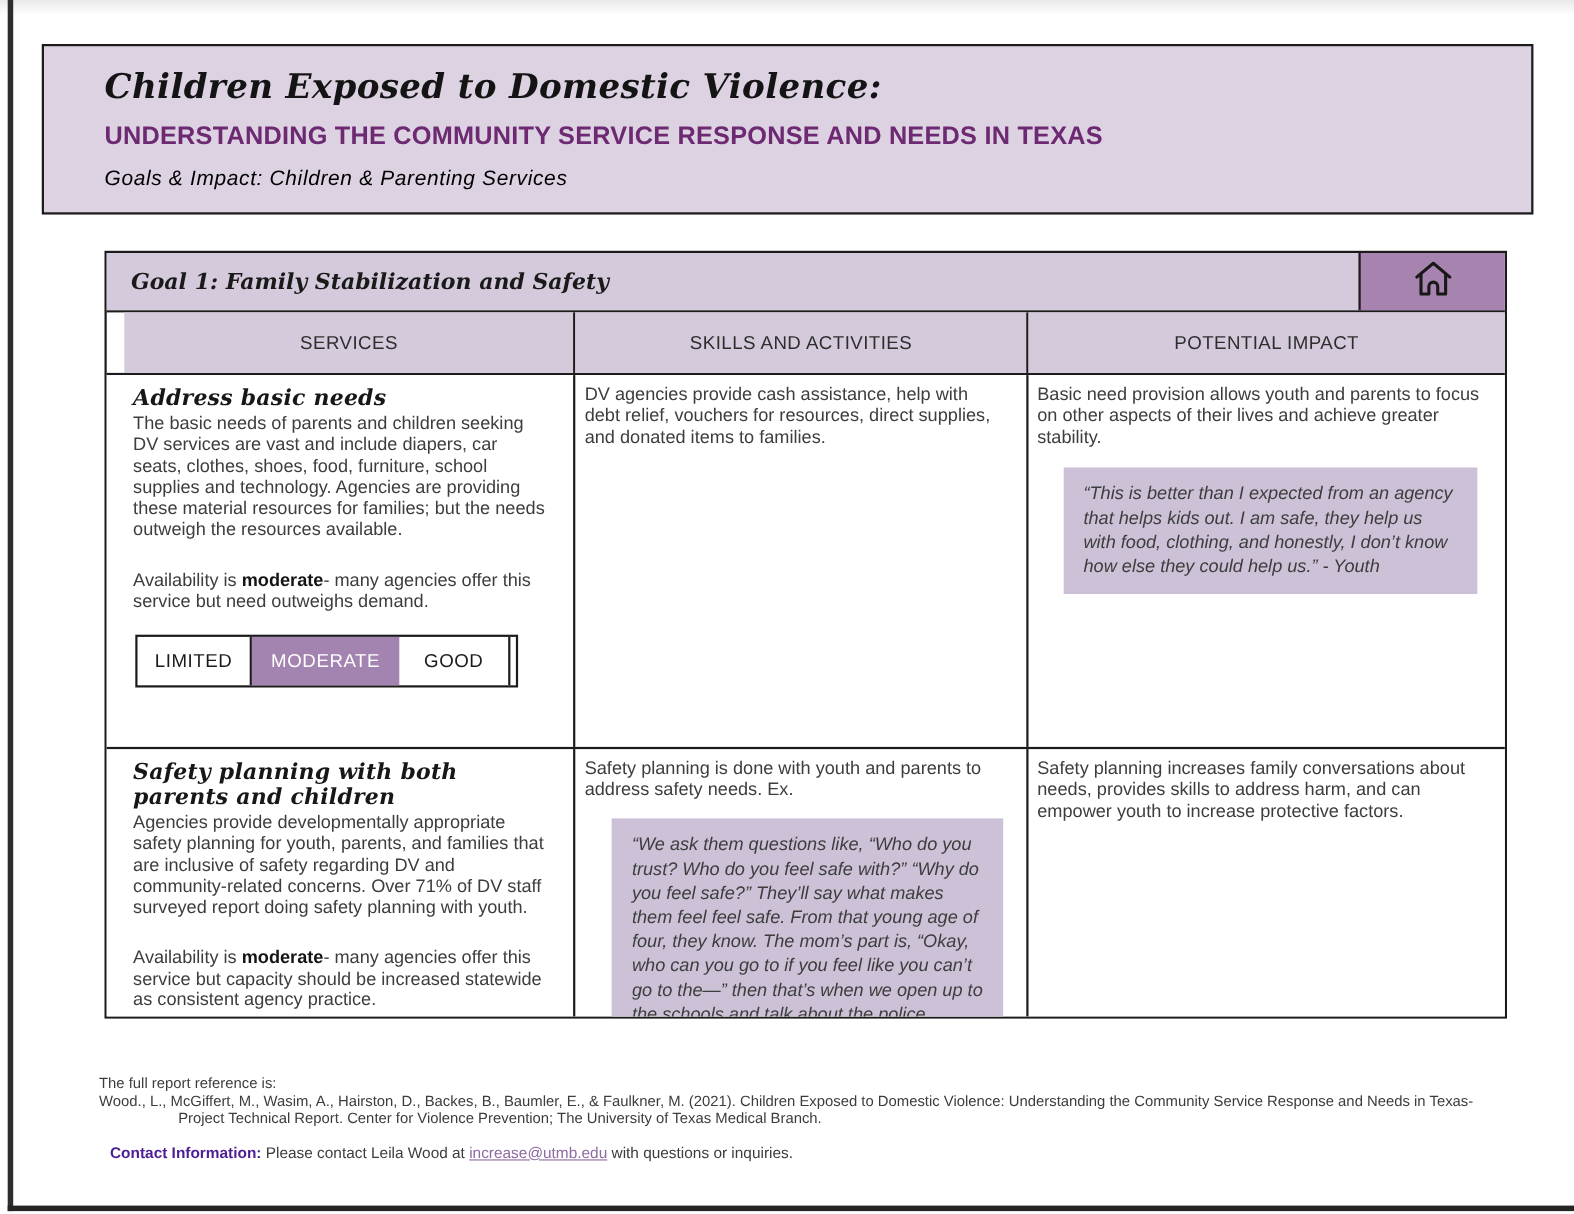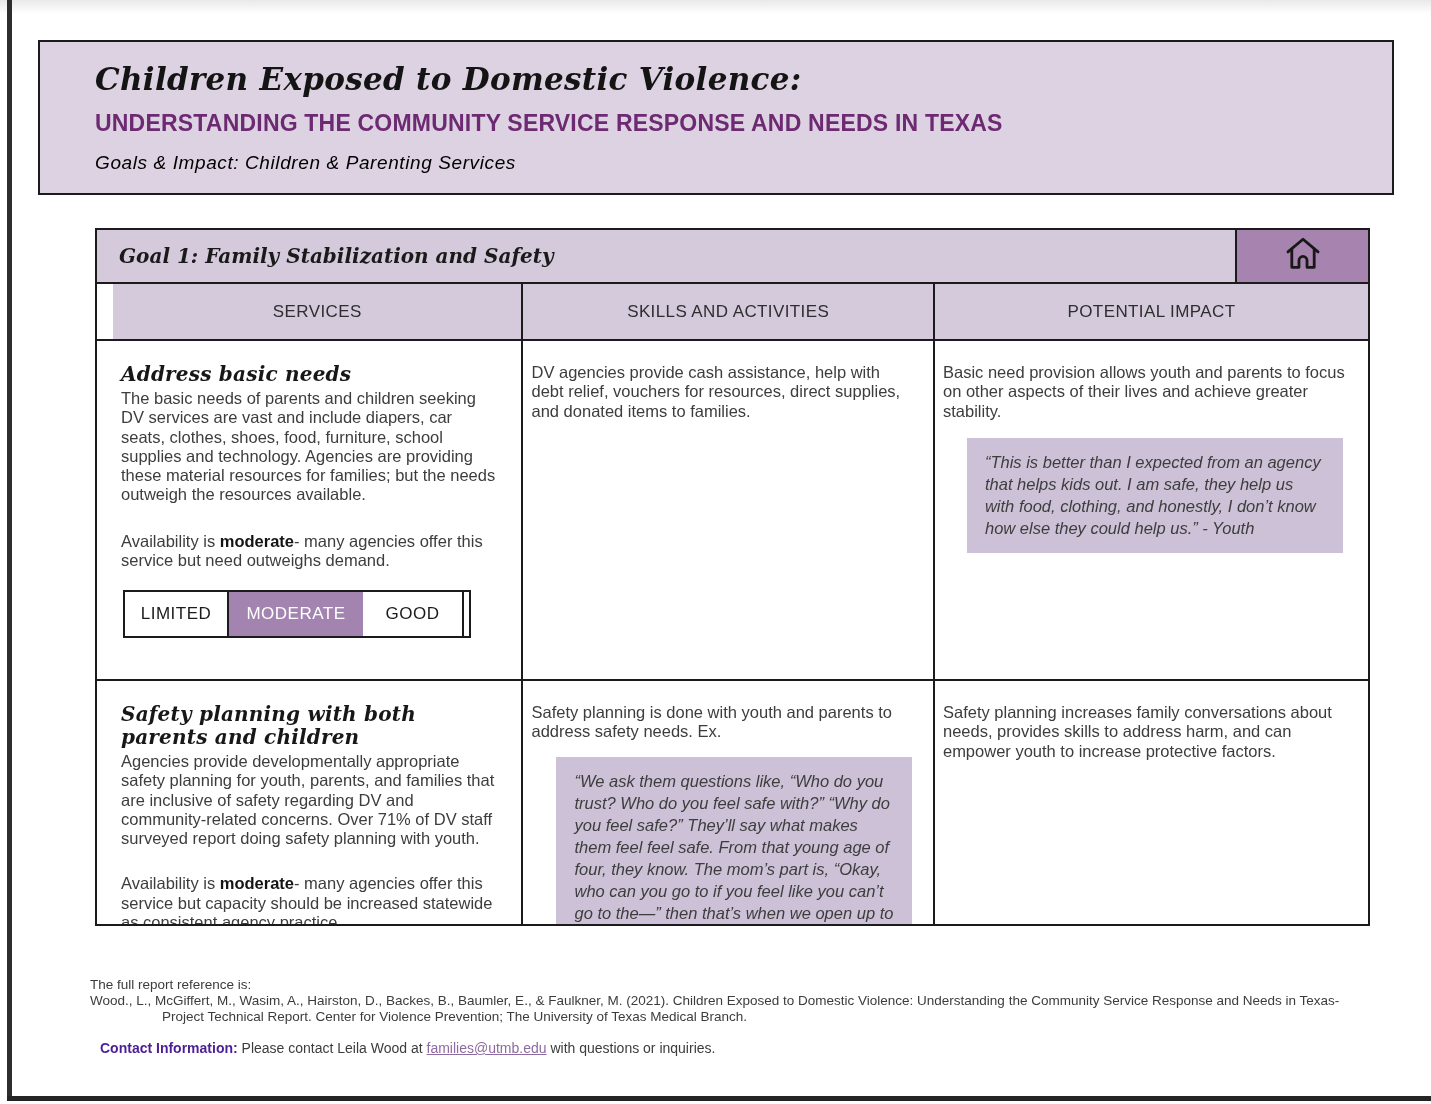--- a/index.html
+++ b/index.html
@@ -30,21 +30,21 @@
     display:flex; align-items:center; justify-content:center; cursor:pointer; }
   .head-row { display:flex; height:59px; border-top:2px solid #1b1b1b; border-bottom:2px solid #1b1b1b; }
   .head-cell { background:#d4cadb; display:flex; align-items:center; justify-content:center;
     font-size:17px; color:#2e2e2e; letter-spacing:0.4px; }
   .body-row { display:flex; background:#ffffff; }
   .row-1 { height:338px; }
   .row-2 { height:245px; border-top:2px solid #1b1b1b; }
   .c1 { width:417px; border-right:2px solid #1b1b1b;margin-left:16px; }
   .c2 { width:418px; border-right:2px solid #1b1b1b; }
   .c3 { width:440px; }
-  .cell { padding:22px 22px 0 8px; overflow:hidden; height:100%; }
+  .cell { padding:9px 22px 0 8px; overflow:hidden; height:100%; }
   .svc-heading { font-family:"DejaVu Serif", serif; font-style:italic; font-weight:bold;
     font-size:20px; color:#171717; letter-spacing:0.2px; line-height:1.15; margin-bottom:3px; }
   .body-text { font-size:16.5px; line-height:1.17; color:#3d3d3d; }
   .avail { margin-top:27px; }
   .avail b { color:#141414; }
 
   
   .scale { margin-top:20px; margin-left:2px; width:348px; height:48px; border:2px solid #1b1b1b;
     display:flex; background:#ffffff; }
   .seg { display:flex; align-items:center; justify-content:center; font-size:17px;
@@ -139,15 +139,15 @@
 </div>
 
 <div class="ref-block">
   <div>The full report reference is:</div>
   <div class="ref-text">Wood., L., McGiffert, M., Wasim, A., Hairston, D., Backes, B., Baumler, E., &amp; Faulkner, M. (2021). Children Exposed to Domestic Violence: Understanding the Community Service Response and Needs in Texas-Project Technical Report. Center for Violence Prevention; The University of Texas Medical Branch.</div>
 </div>
 
 <div class="contact-line">
   <b>Contact Information:</b>
   <span>Please contact Leila Wood at</span>
-  <a class="email-link">families@utmb.edu</a>
+  <a class="email-link">increase@utmb.edu</a>
   <span>with questions or inquiries.</span>
 </div>
 
 </body></html>

